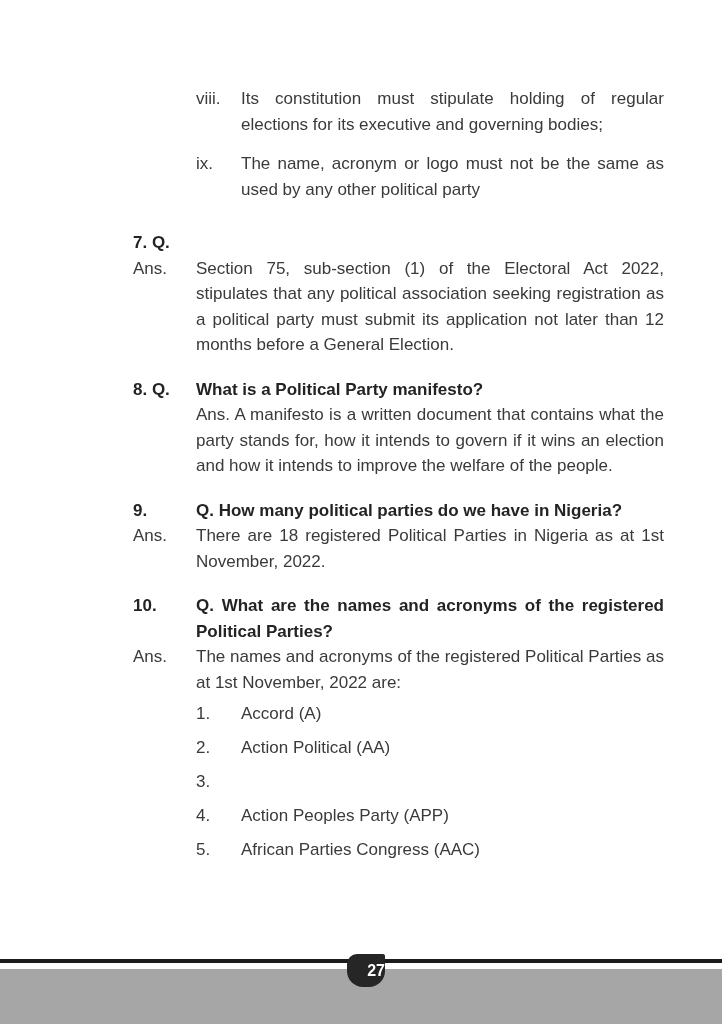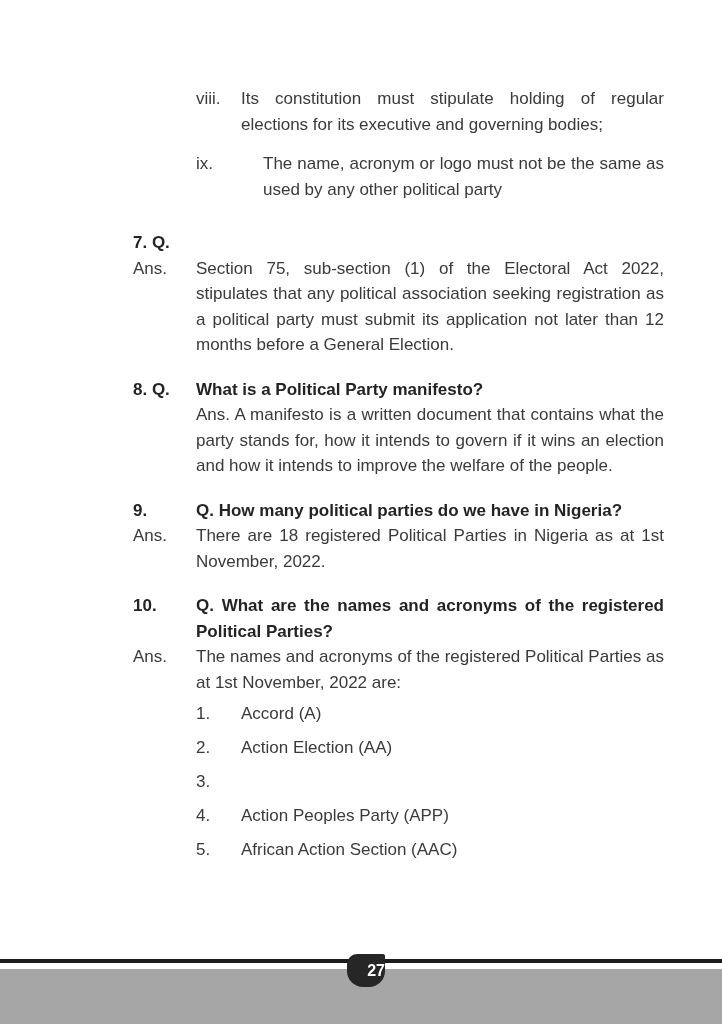--- a/index.html
+++ b/index.html
@@ -37,21 +37,21 @@
   .just { text-align: justify; }
   .bold {
     font-weight: bold;
     color: #232323;
   }
   
   .indented { padding-left: 63px; }
   .indented .lbl { flex: 0 0 45px; }
 
   .roman-1 { margin-bottom: 14px; }
-  .roman-2 { margin-bottom: 28px; gap: 22px; }
+  .roman-2 { margin-bottom: 28px; }
   .qa { margin-bottom: 19px; }
   .qa-last { margin-bottom: 6px; }
   .party { margin-bottom: 8.5px; }
 
   
   .footer-rule {
     position: absolute;
     left: 0;
     right: 0;
     top: 959px;
@@ -139,32 +139,32 @@
         <p class="txt just">The names and acronyms of the registered Political Parties as at 1st November, 2022 are:</p>
       </div>
     </section>
 
     <div class="row indented party">
       <span class="lbl">1.</span>
       <p class="txt">Accord (A)</p>
     </div>
     <div class="row indented party">
       <span class="lbl">2.</span>
-      <p class="txt">Action Election (AA)</p>
+      <p class="txt">Action Political (AA)</p>
     </div>
     <div class="row indented party">
       <span class="lbl">3.</span>
     </div>
     <div class="row indented party">
       <span class="lbl">4.</span>
       <p class="txt">Action Peoples Party (APP)</p>
     </div>
     <div class="row indented party">
       <span class="lbl">5.</span>
-      <p class="txt">African Action Section (AAC)</p>
+      <p class="txt">African Parties Congress (AAC)</p>
     </div>
 
   </main>
 
   <div class="footer-rule"></div>
   <div class="footer-band"></div>
   <div class="page-badge">27</div>
 </div>
 
 </body></html>

